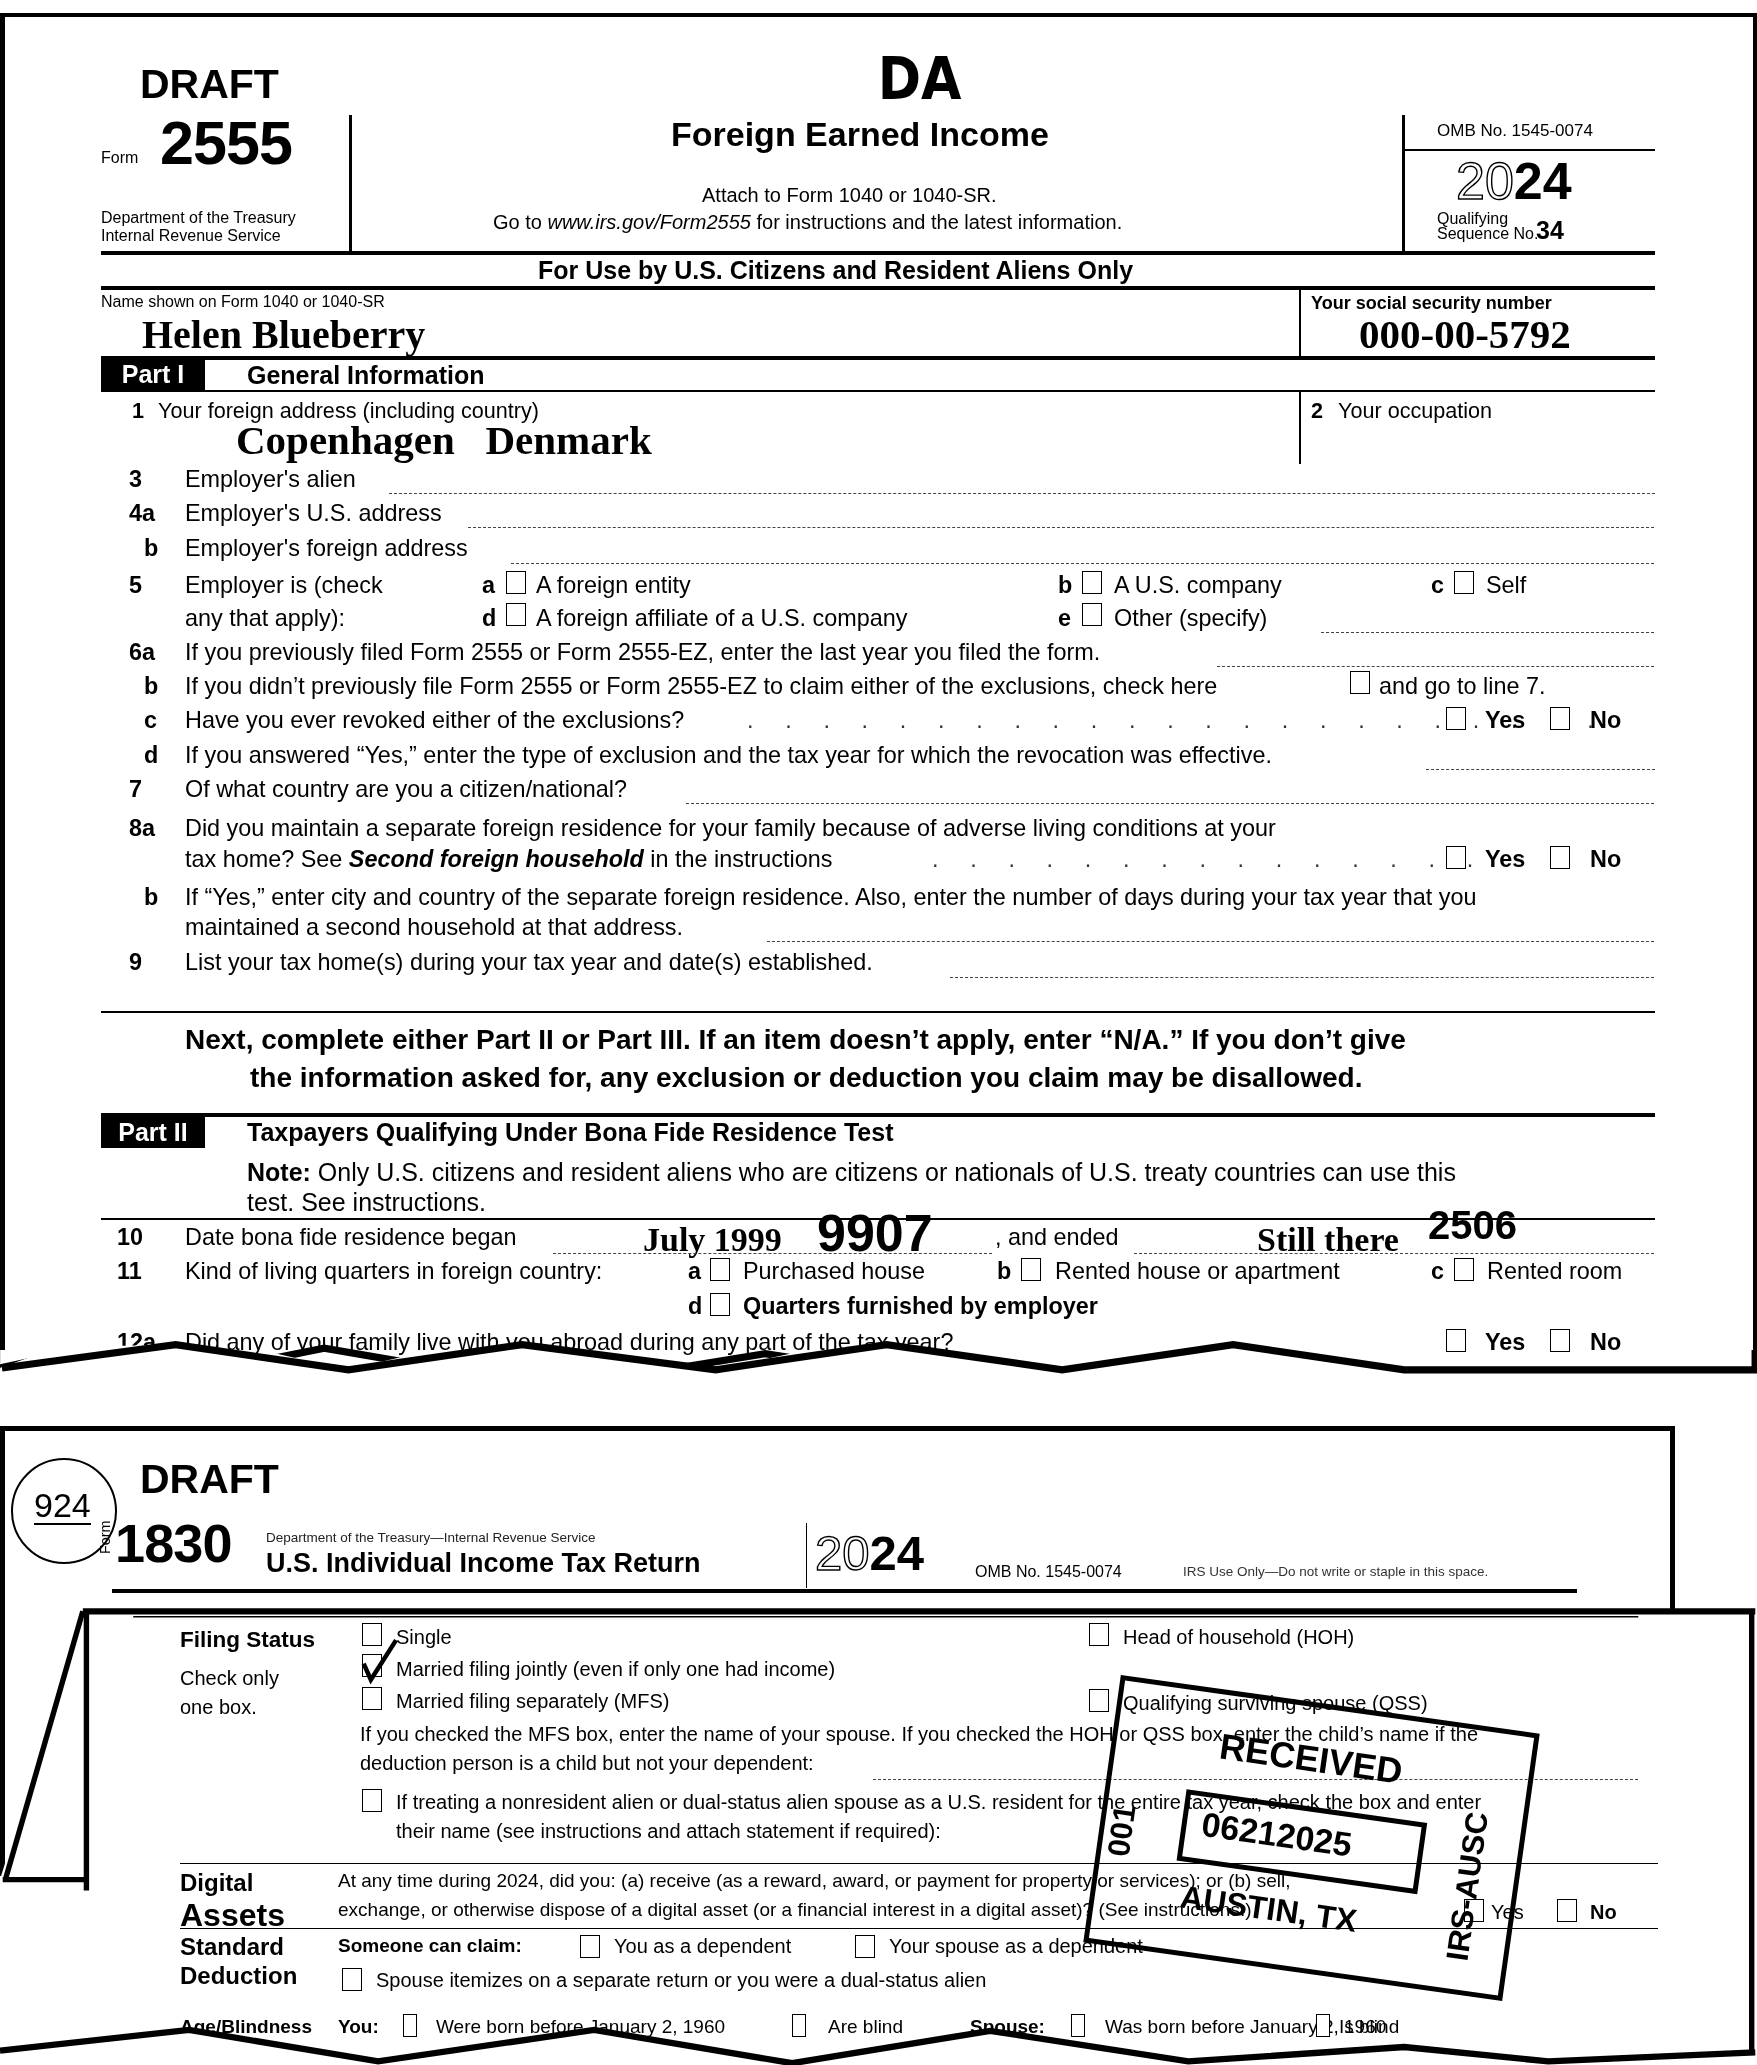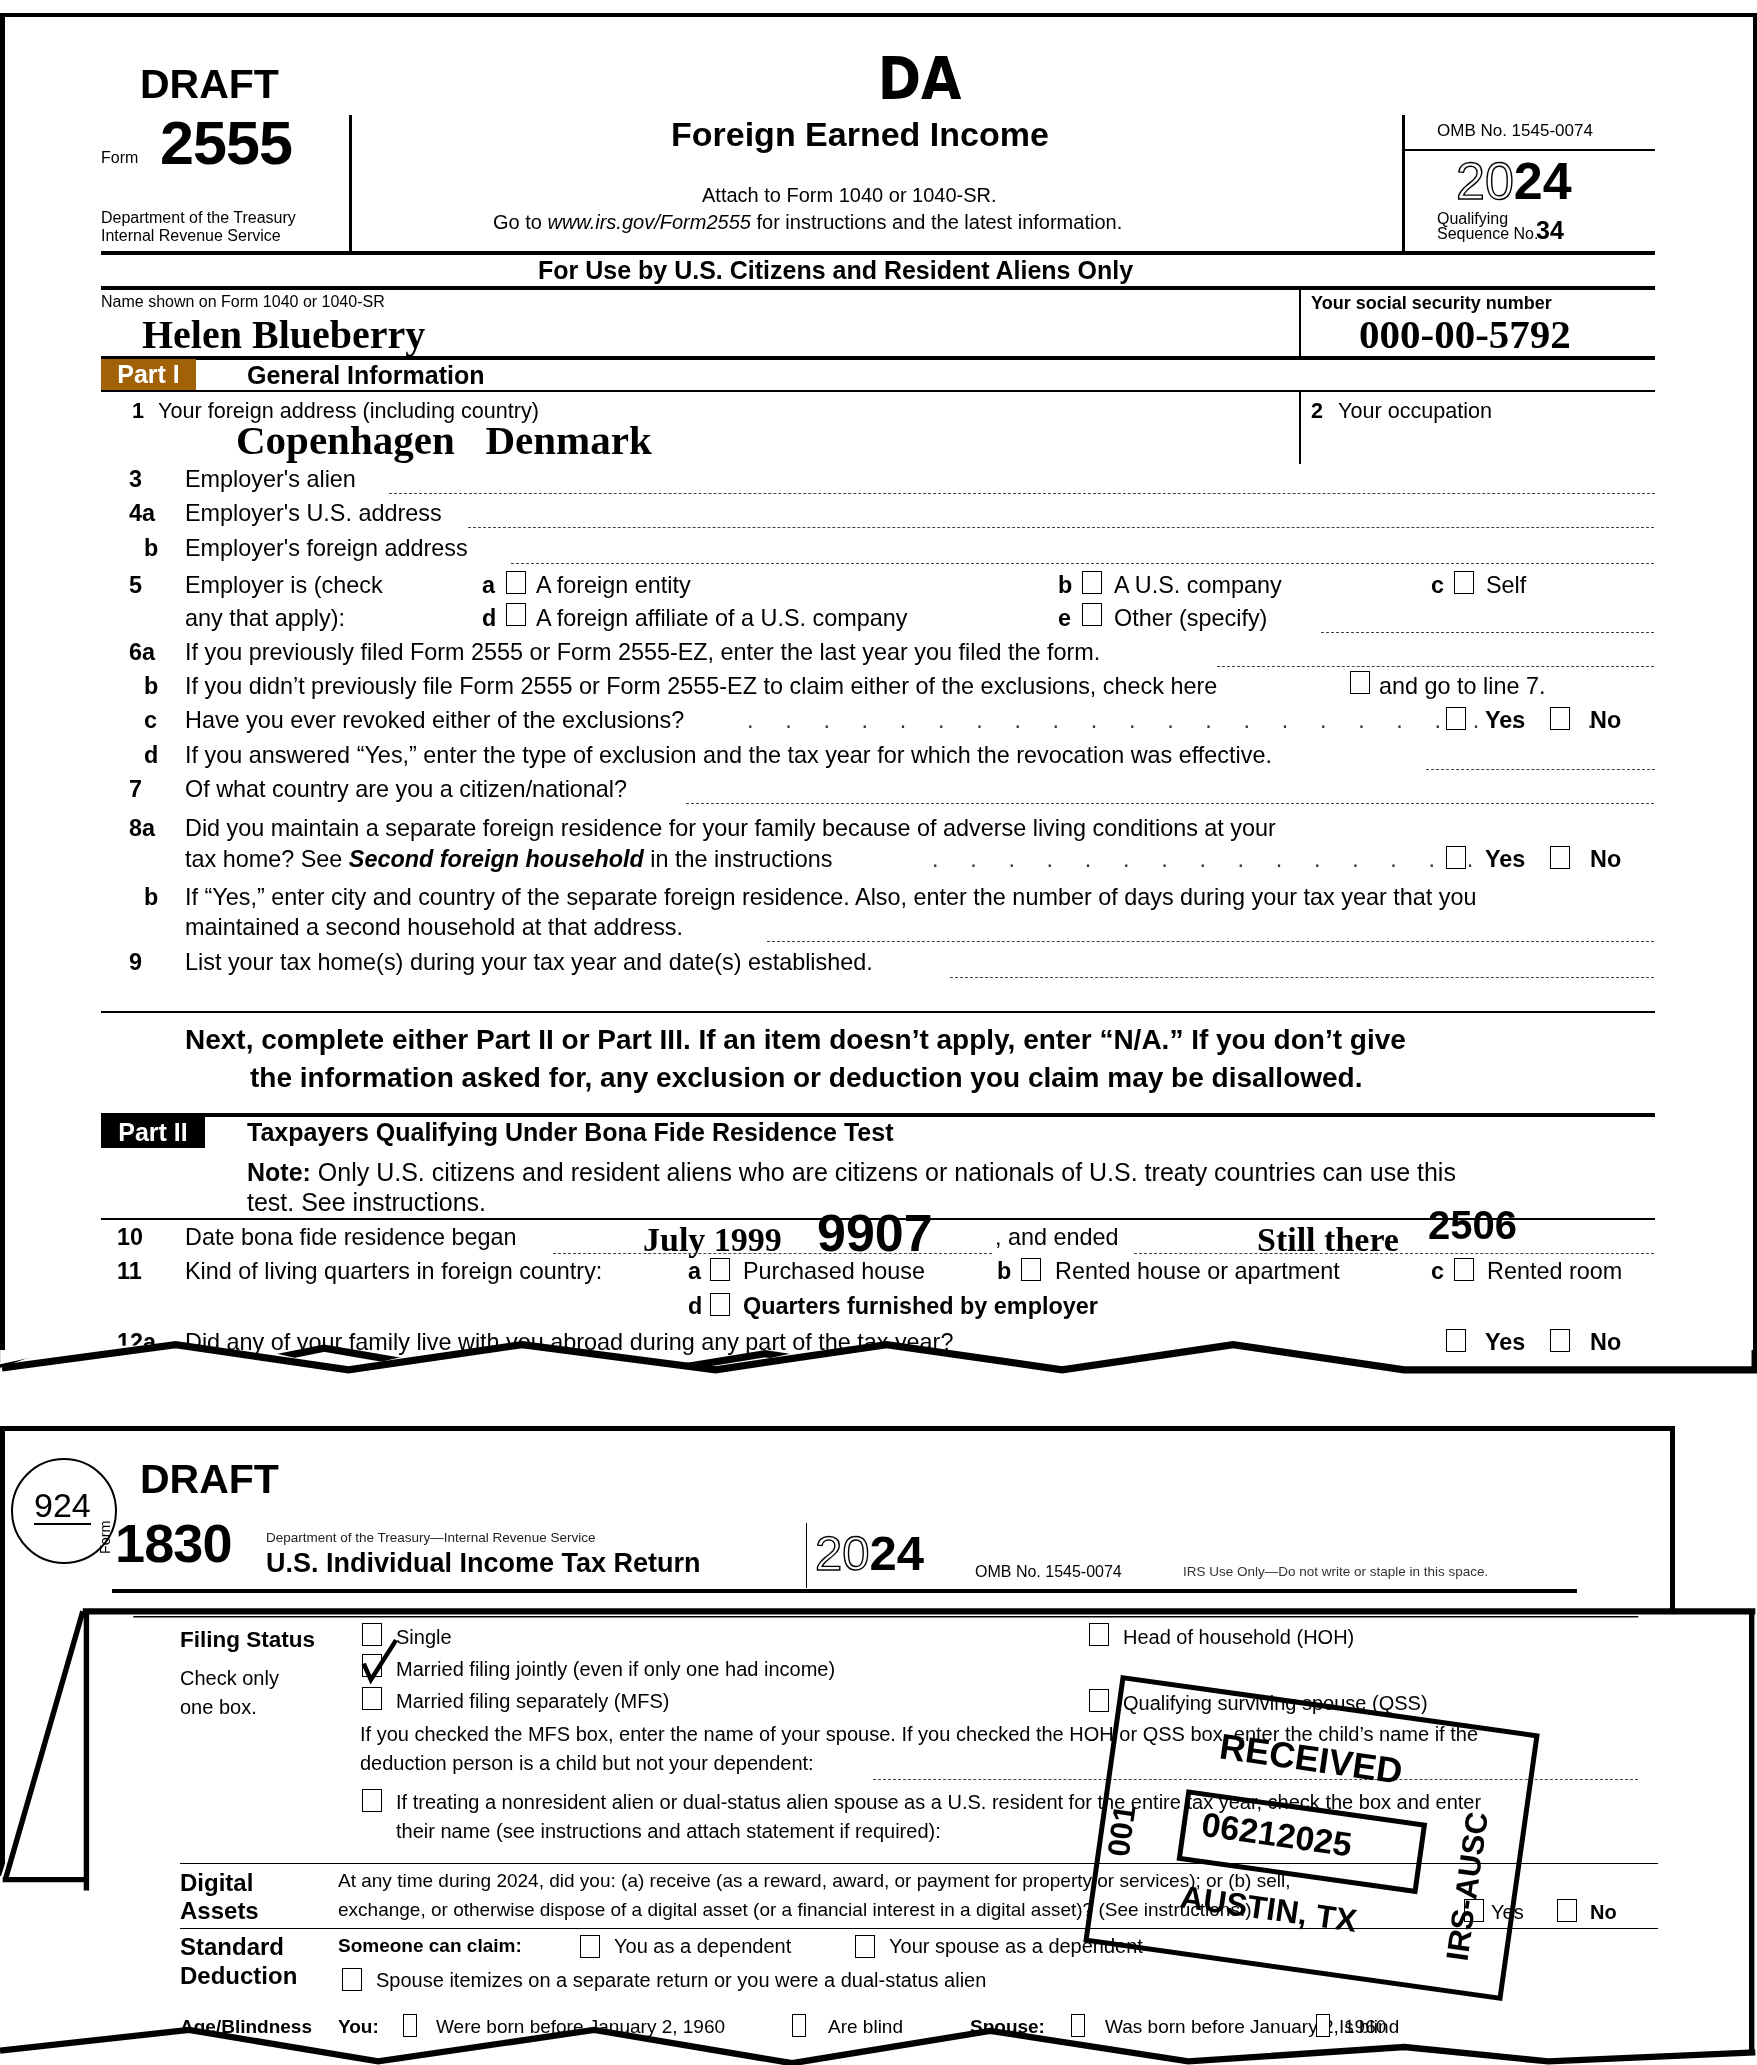--- a/index.html
+++ b/index.html
@@ -55,21 +55,21 @@
   <div class="t bold" style="left:538px;top:256px;font-size:25px;">For Use by U.S. Citizens and Resident Aliens Only</div>
   <div class="hl" style="left:101px;top:286px;width:1554px;height:3.6px;"></div>
 
   <div class="t" style="left:101px;top:293px;font-size:16px;">Name shown on Form 1040 or 1040-SR</div>
   <div class="t hand" style="left:142px;top:311px;font-size:40px;">Helen Blueberry</div>
   <div class="hl" style="left:1299px;top:288px;width:1.8px;height:70px;"></div>
   <div class="t bold" style="left:1311px;top:293px;font-size:18px;">Your social security number</div>
   <div class="t hand" style="left:1359px;top:310px;font-size:41px;">000-00-5792</div>
 
   <div class="hl" style="left:101px;top:356px;width:1554px;height:3.6px;"></div>
-  <div class="abs bold" style="left:101px;top:359px;width:95px;height:31px;background:#a16207;color:#fff;font-size:25px;line-height:31px;text-align:center;">Part I</div>
+  <div class="abs bold" style="left:101px;top:359px;width:104px;height:31px;background:#000000;color:#fff;font-size:25px;line-height:31px;text-align:center;">Part I</div>
   <div class="t bold" style="left:247px;top:361px;font-size:25px;">General Information</div>
   <div class="hl" style="left:101px;top:390px;width:1554px;height:1.8px;"></div>
 
   <div class="num" style="left:132px;top:398px;font-size:21.6px;">1</div>
   <div class="t" style="left:158px;top:398px;font-size:21.6px;">Your foreign address (including country)</div>
   <div class="t hand" style="left:236px;top:416px;font-size:41px;white-space:pre;">Copenhagen   Denmark</div>
   <div class="hl" style="left:1299px;top:392px;width:1.8px;height:72px;"></div>
   <div class="num" style="left:1311px;top:398px;font-size:21.6px;">2</div>
   <div class="t" style="left:1338px;top:398px;font-size:21.6px;">Your occupation</div>
 
@@ -258,21 +258,21 @@
   <div class="t" style="left:360px;top:1752px;font-size:20px;">deduction person is a child but not your dependent:</div>
   <div class="dots" style="left:873px;top:1779px;width:765px;"></div>
 
   <div class="cb" style="left:362px;top:1789px;"></div>
   <div class="t" style="left:396px;top:1791px;font-size:20px;">If treating a nonresident alien or dual-status alien spouse as a U.S. resident for the entire tax year, check the box and enter</div>
   <div class="t" style="left:396px;top:1820px;font-size:20px;">their name (see instructions and attach statement if required):</div>
 
   <div class="hl" style="left:180px;top:1863px;width:1478px;height:1.4px;"></div>
 
   <div class="t bold" style="left:180px;top:1869px;font-size:24px;">Digital</div>
-  <div class="t bold" style="left:180px;top:1897px;font-size:24px;">Assets</div>
+  <div class="t bold" style="left:180px;top:1897px;font-size:32px;">Assets</div>
   <div class="t" style="left:338px;top:1870px;font-size:19px;">At any time during 2024, did you: (a) receive (as a reward, award, or payment for property or services); or (b) sell,</div>
   <div class="t" style="left:338px;top:1899px;font-size:19px;">exchange, or otherwise dispose of a digital asset (or a financial interest in a digital asset)? (See instructions.)</div>
   <div class="cb" style="left:1464px;top:1899px;"></div>
   <div class="t" style="left:1491px;top:1901px;font-size:20px;">Yes</div>
   <div class="cb" style="left:1557px;top:1899px;"></div>
   <div class="t bold" style="left:1590px;top:1901px;font-size:20px;">No</div>
 
   <div class="hl" style="left:180px;top:1928px;width:1478px;height:1.4px;"></div>
 
   <div class="t bold" style="left:180px;top:1933px;font-size:24px;">Standard</div>

